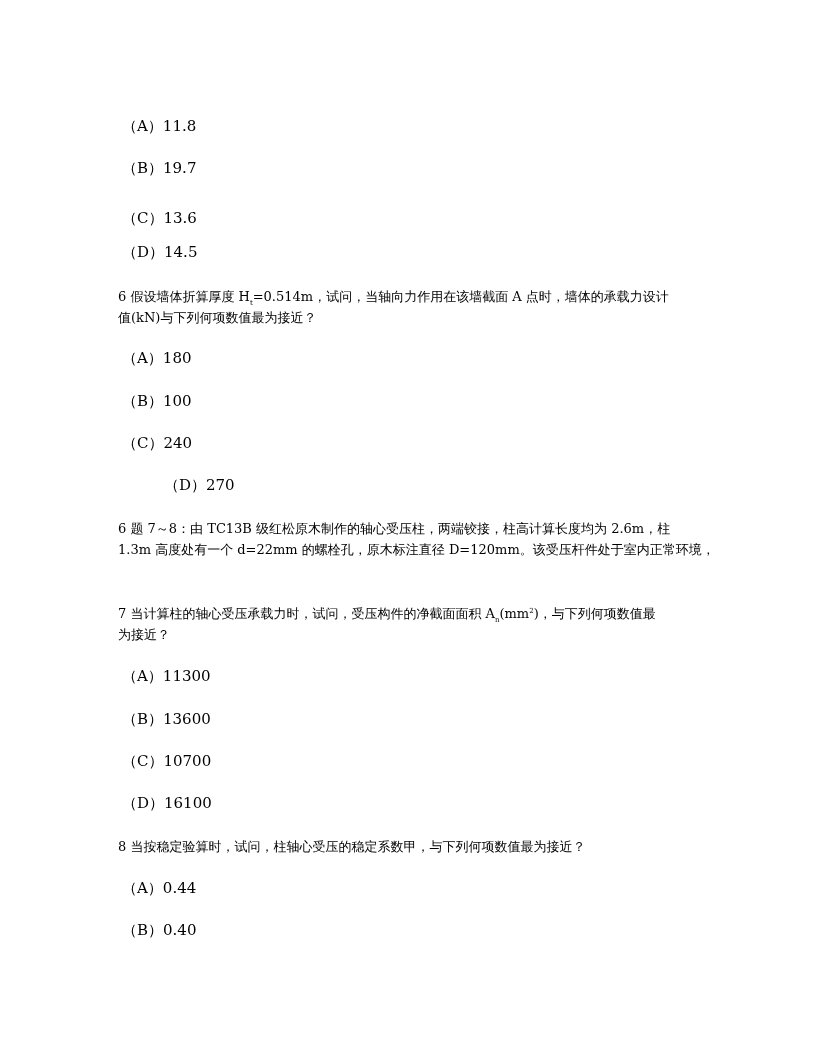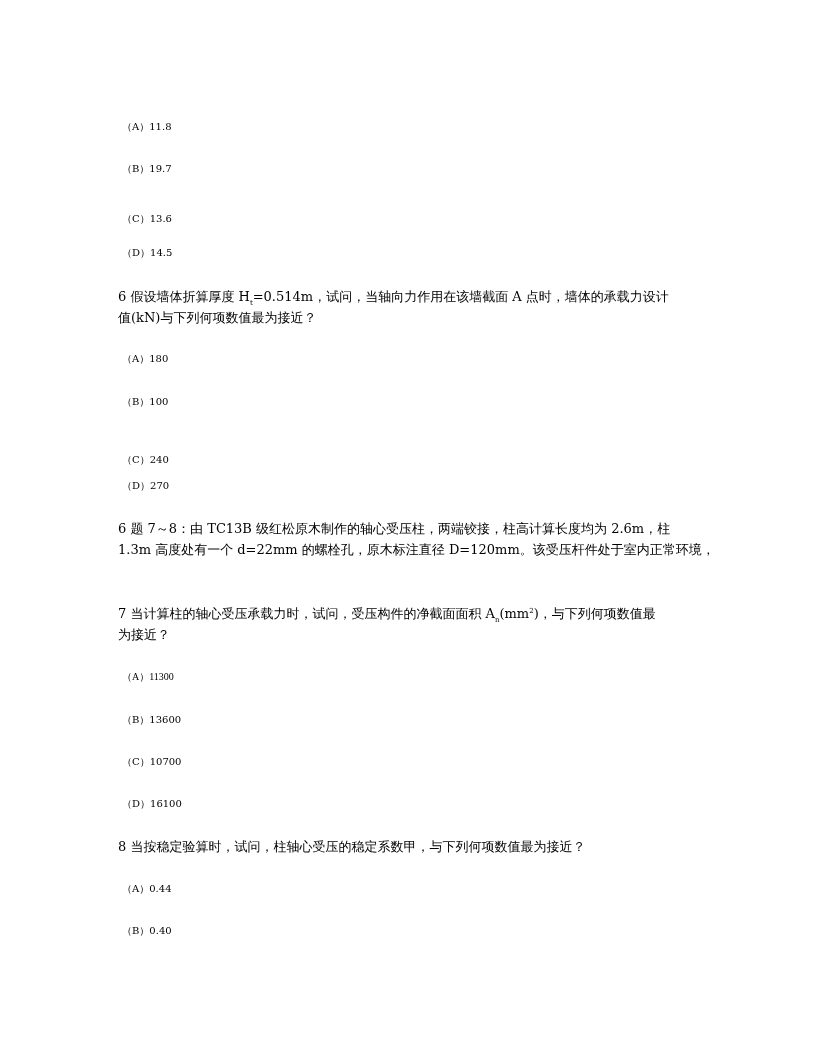--- a/index.html
+++ b/index.html
@@ -13,21 +13,21 @@
       position: relative;
       overflow: hidden;
       font-family: "DejaVu Serif", "Liberation Serif", serif;
       color: #000000;
       font-size: 13px;
     }
     .line {
       position: absolute;
       left: 118px;
       white-space: nowrap;
-      font-size: 10px;
+      font-size: 15px;
       line-height: 21px;
       letter-spacing: 0px;
     }
     .opt {
       left: 122px;
     }
     .para {
       position: absolute;
       left: 118px;
       width: 580px;
@@ -59,37 +59,37 @@
 <div class="para" style="top:286px;">
   <span class="l"><span>6 假设墙体折算厚度 H</span><sub class="s">t</sub><span>=0.514m，试问，当轴向力作用在该墙截面 A 点时，墙体的承载力设计</span></span>
   <span class="l">值(kN)与下列何项数值最为接近？</span>
 </div>
 <div class="line opt" style="top:348px;">
   <span>（A）</span><span>180</span>
 </div>
 <div class="line opt" style="top:391px;">
   <span>（B）</span><span>100</span>
 </div>
-<div class="line opt" style="top:449px;text-align:right;">
+<div class="line opt" style="top:433px;text-align:right;">
   <span>（C）</span><span>240</span>
 </div>
-<div class="line opt" style="top:475px;">
+<div class="line opt" style="top:475px;margin-left:42px;">
   <span>（D）</span><span>270</span>
 </div>
 
 <div class="para" style="top:518px;">
   <span class="l">6 题 7～8：由 TC13B 级红松原木制作的轴心受压柱，两端铰接，柱高计算长度均为 2.6m，柱</span>
   <span class="l">1.3m 高度处有一个 d=22mm 的螺栓孔，原木标注直径 D=120mm。该受压杆件处于室内正常环境，</span>
 </div>
 
 <div class="para" style="top:603px;">
   <span class="l"><span>7 当计算柱的轴心受压承载力时，试问，受压构件的净截面面积 A</span><sub class="s">n</sub><span>(mm</span><sup class="s">2</sup><span>)，与下列何项数值最</span></span>
   <span class="l">为接近？</span>
 </div>
-<div class="line opt" style="top:666px;font-family:Liberation Serif, serif;">
+<div class="line opt" style="top:666px;">
   <span>（A）</span><span>11300</span>
 </div>
 <div class="line opt" style="top:709px;">
   <span>（B）</span><span>13600</span>
 </div>
 <div class="line opt" style="top:751px;">
   <span>（C）</span><span>10700</span>
 </div>
 <div class="line opt" style="top:793px;">
   <span>（D）</span><span>16100</span>

